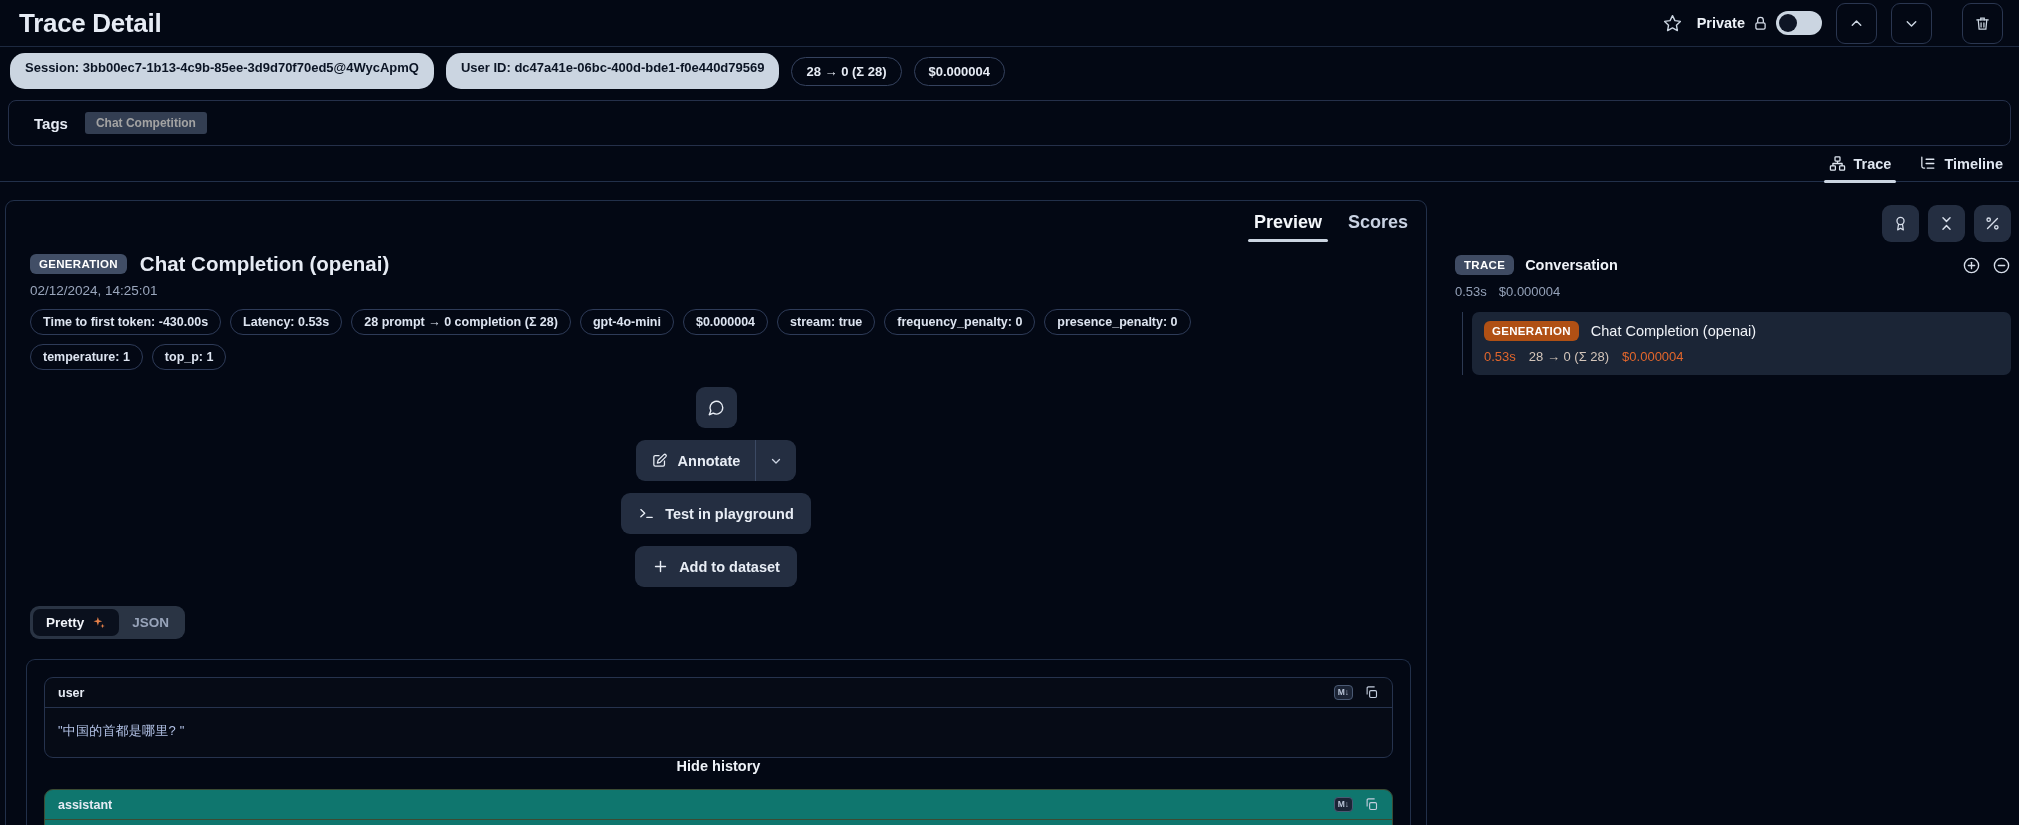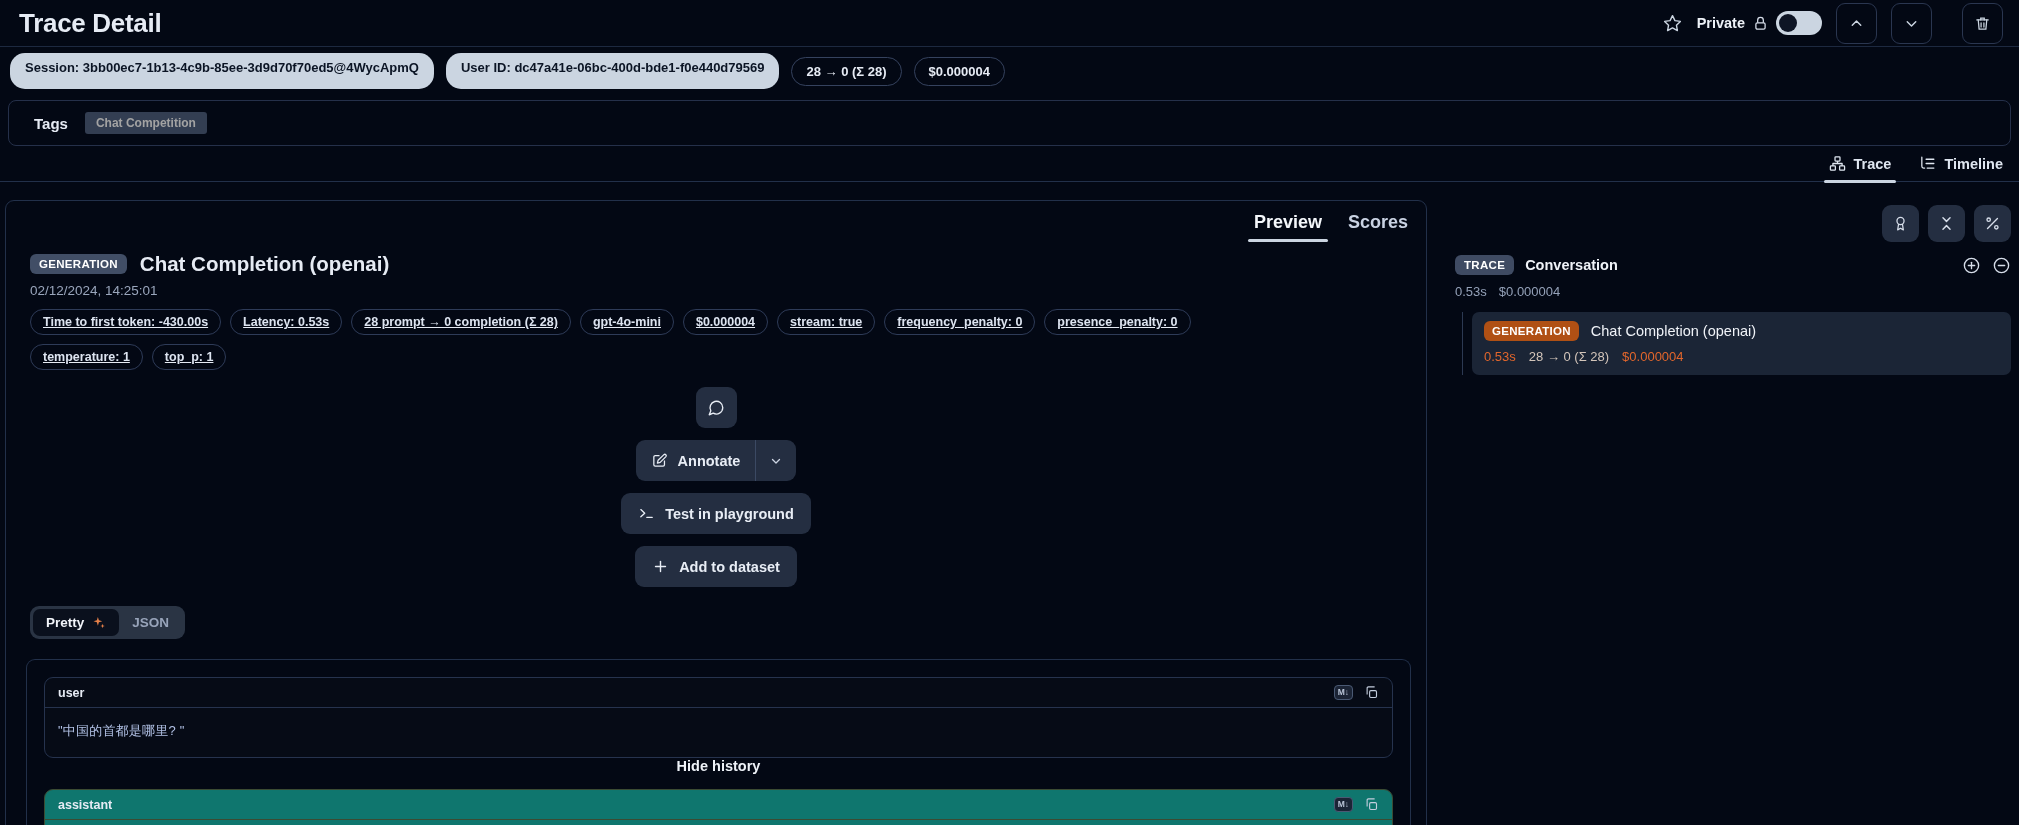--- a/index.html
+++ b/index.html
@@ -60,21 +60,21 @@
   .obs-tab.active::after { content:""; position:absolute; left:-6px; right:-6px; bottom:0;
     height:3px; background:#cbd5e1; border-radius:2px; }
 
   .obs-header { padding:10px 24px 0; }
   .obs-title-row { display:flex; align-items:center; gap:13px; }
   .type-badge { background:#414e66; color:#fff; font-size:11.5px; font-weight:700;
     padding:4px 9px; border-radius:6px; letter-spacing:0.3px; }
   .obs-title { font-size:20.5px; font-weight:700; }
   .obs-timestamp { color:#9aa6bc; font-size:13.5px; margin-top:7px; }
 
-  .metrics { display:flex; flex-wrap:wrap; gap:9px 9px; padding:11px 24px 0; max-width:1330px;text-decoration:underline; }
+  .metrics { display:flex; flex-wrap:wrap; gap:9px 9px; padding:11px 24px 0; max-width:1330px; }
   .metric-pill { border:1px solid #2e3b58; border-radius:14px; padding:5px 12px;
     font-size:12.5px; font-weight:700; color:#dde4f0; white-space:nowrap; }
 
   .actions-row { display:flex; align-items:center; gap:12px; padding:17px 24px 0;flex-direction:column; }
   .act-btn { background:#242e41; border:none; border-radius:9px; height:41px; color:#e8edf5;
     font-size:14.5px; font-weight:600; display:flex; align-items:center; gap:10px; padding:0 17px;
     cursor:pointer; font-family:inherit; }
   .act-btn.icon-only { width:41px; padding:0; justify-content:center; }
   .split { display:flex; align-items:stretch; background:#242e41; border-radius:9px; height:41px; overflow:hidden; }
   .split .main { display:flex; align-items:center; gap:10px; padding:0 15px; font-size:14.5px; font-weight:600;

